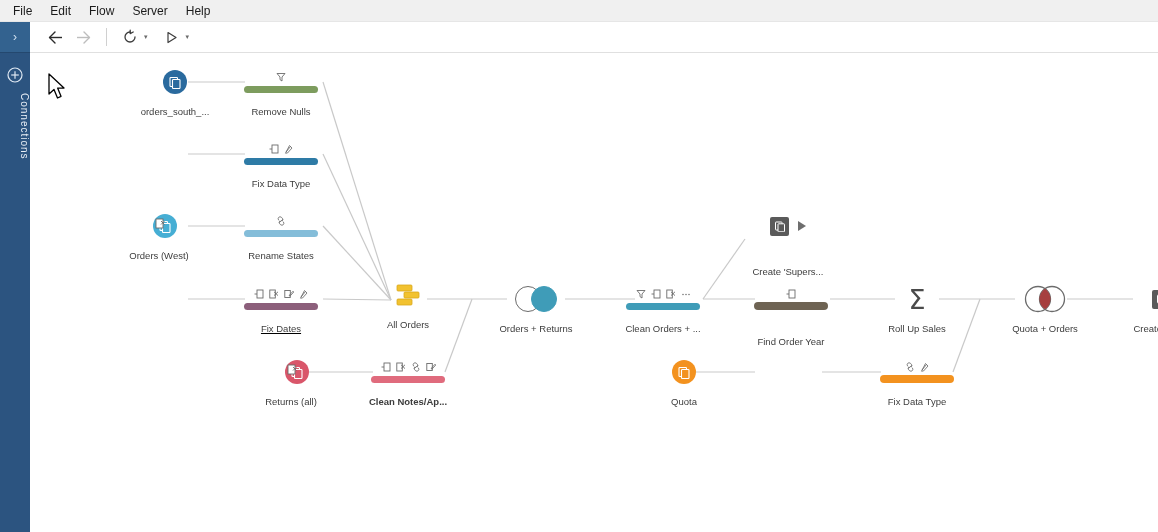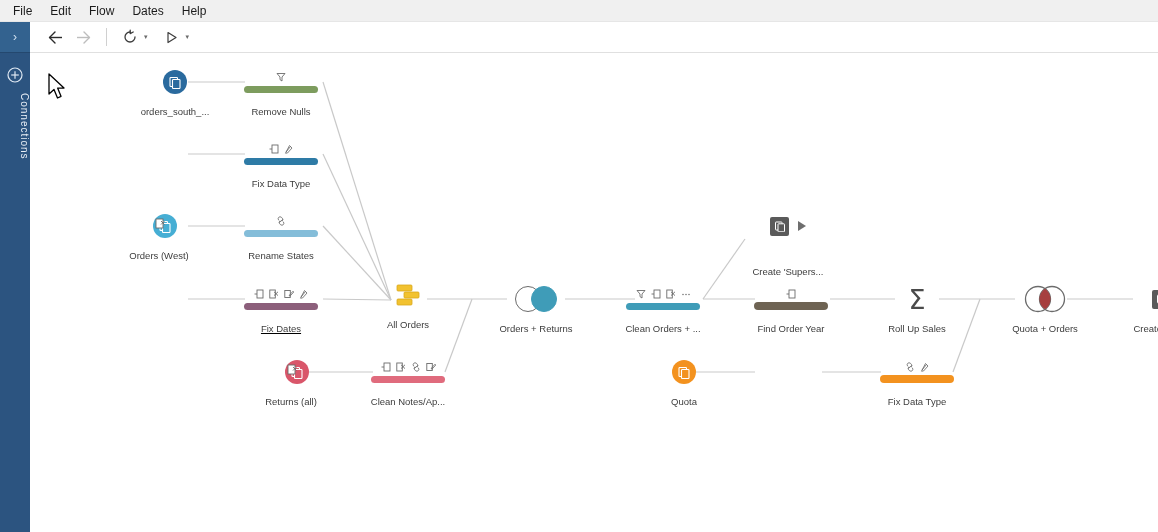--- a/index.html
+++ b/index.html
@@ -113,21 +113,21 @@
 </style>
 </head>
 <body>
 
 <div class="app">
 
   <div class="menubar">
     <div class="menu-item">File</div>
     <div class="menu-item">Edit</div>
     <div class="menu-item">Flow</div>
-    <div class="menu-item">Dates</div>
+    <div class="menu-item">Server</div>
     <div class="menu-item">Help</div>
   </div>
 
   <div class="rail">
     <div class="rail-top">
       <span class="rail-chevron">›</span>
     </div>
     <div class="rail-plus">
       <svg width="16" height="16" viewBox="0 0 16 16">
         <circle cx="8" cy="8" r="7" fill="none" stroke="#dfe8f2" stroke-width="1.2"></circle>
@@ -321,21 +321,21 @@
         <div class="src-circle" style="background:#d9566a; margin-left:12px;">
           <svg width="14" height="14" viewBox="0 0 14 14">
             <rect x="2" y="2.5" width="7.5" height="9" rx="0.8" fill="none" stroke="#fff" stroke-width="1.1"></rect>
             <rect x="4.5" y="4.5" width="7.5" height="9" rx="0.8" fill="#d9566a" stroke="#fff" stroke-width="1.1"></rect>
           </svg>
         </div>
       </div>
       <div class="node-label">Returns (all)</div>
     </div>
 
-    <div class="node" style="left:293px; top:302px;">
+    <div class="node" style="left:293px; top:302px;font-weight:bold;">
       <div class="node-glyph pill-wrap">
         <div class="pill-icons">
           <svg width="10" height="10" viewBox="0 0 10 10">
             <rect x="3" y="1" width="6" height="8" fill="none" stroke="#6b6b6b" stroke-width="0.9"></rect>
             <line x1="0.5" y1="5" x2="3" y2="5" stroke="#6b6b6b" stroke-width="0.9"></line>
           </svg>
           <svg width="10" height="10" viewBox="0 0 10 10">
             <rect x="0.8" y="1" width="5.5" height="8" fill="none" stroke="#6b6b6b" stroke-width="0.9"></rect>
             <line x1="5" y1="2.8" x2="9" y2="6.6" stroke="#6b6b6b" stroke-width="0.9"></line>
             <line x1="9" y1="2.8" x2="5" y2="6.6" stroke="#6b6b6b" stroke-width="0.9"></line>
@@ -408,21 +408,21 @@
               <rect x="1.5" y="2" width="6.5" height="8" rx="0.6" fill="none" stroke="#fff" stroke-width="1"></rect>
               <rect x="4" y="3.8" width="6.5" height="8" rx="0.6" fill="#5a5a5a" stroke="#fff" stroke-width="1"></rect>
             </svg>
           </div>
           <div class="out-play"></div>
         </div>
       </div>
       <div class="node-label">Create 'Supers...</div>
     </div>
 
-    <div class="node" style="left:676px; top:229px;">
+    <div class="node" style="left:676px; top:229px;gap:13px;">
       <div class="node-glyph pill-wrap">
         <div class="pill-icons">
           <svg width="10" height="10" viewBox="0 0 10 10">
             <rect x="3" y="1" width="6" height="8" fill="none" stroke="#6b6b6b" stroke-width="0.9"></rect>
             <line x1="0.5" y1="5" x2="3" y2="5" stroke="#6b6b6b" stroke-width="0.9"></line>
           </svg>
         </div>
         <div class="pill" style="background:#6e6353; height:8px;"></div>
       </div>
       <div class="node-label">Find Order Year</div>

